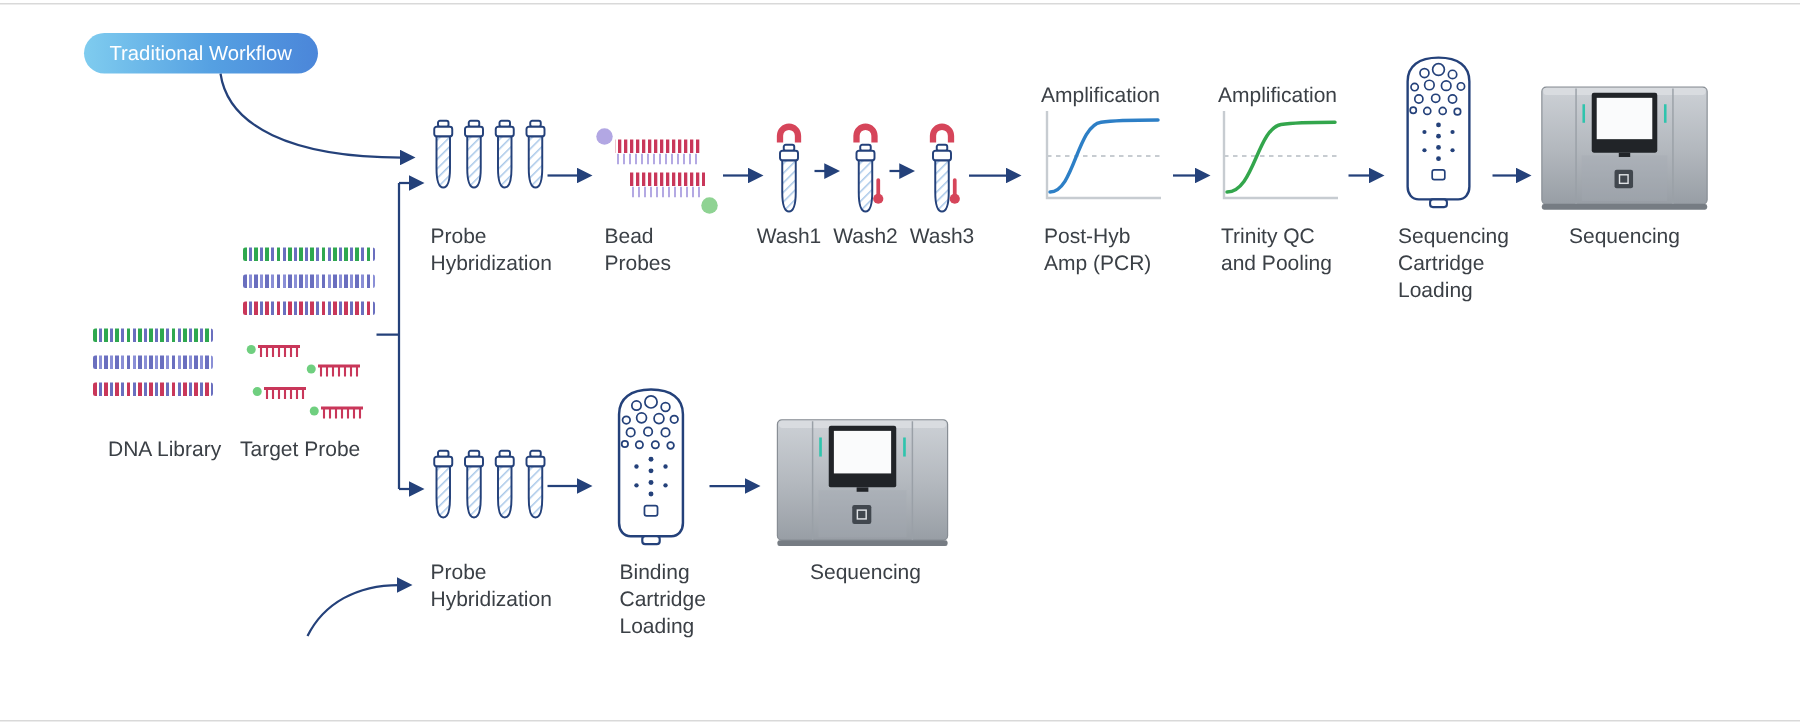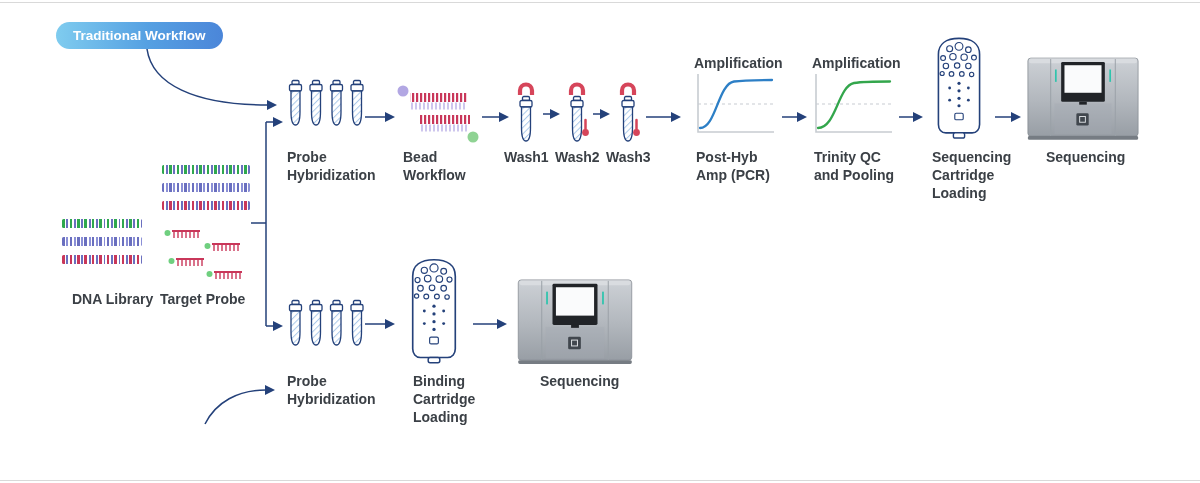--- a/index.html
+++ b/index.html
@@ -1,24 +1,24 @@
 <!DOCTYPE html>
 <html><head>
 <meta charset="utf-8">
 <style>
   html,body{margin:0;padding:0;background:#ffffff;}
   #canvas{position:relative;width:1200px;height:483px;background:#ffffff;
-          font-family:"Liberation Sans",sans-serif;overflow:hidden;font-weight:bold;}
+          font-family:"Liberation Sans",sans-serif;overflow:hidden;}
   .abs{position:absolute;}
   .frame-line{left:0;width:1200px;height:1px;background:#d9d9d9;}
   .badge{height:27px;line-height:27px;padding:0 17px;border-radius:14px;color:#ffffff;
          font-size:13.5px;white-space:nowrap;
          background:linear-gradient(90deg,#7fccef 0%,#55a0e2 55%,#4b86d9 100%);}
   .lbl{font-size:14px;line-height:18px;color:#3b4046;white-space:nowrap;}
-  .center{text-align:left;}
+  .center{text-align:center;}
   .bar{height:9px;border-radius:1.5px;}
   .bar + .bar{margin-top:9px;}
   .w80{width:80px;}
   .w88{width:88px;}
   .bar-green{background:repeating-linear-gradient(90deg,#2fa84f 0 2.5px,#ffffff 2.5px 4px,#6a6fbf 4px 6px,#ffffff 6px 7.5px);}
   .bar-blue{background:repeating-linear-gradient(90deg,#6a6fbf 0 2.5px,#ffffff 2.5px 4px,#8a8fd6 4px 6px,#ffffff 6px 7.5px);}
   .bar-red{background:repeating-linear-gradient(90deg,#c9375a 0 2.5px,#ffffff 2.5px 4px,#6a6fbf 4px 6px,#ffffff 6px 7.5px);}
 </style>
 </head>
 <body>
@@ -228,21 +228,21 @@
       <line x1="50" y1="40.5" x2="50" y2="47.5"></line>
         <line x1="54" y1="40.5" x2="54" y2="47.5"></line>
         <line x1="58" y1="40.5" x2="58" y2="47.5"></line>
       <line x1="62" y1="40.5" x2="62" y2="47.5"></line>
         <line x1="66" y1="40.5" x2="66" y2="47.5"></line>
         <line x1="70" y1="40.5" x2="70" y2="47.5"></line>
     </g>
     <circle cx="77" cy="53" r="5.5" fill="#8fd393"></circle>
   </svg>
   <div class="abs lbl" style="left:403px;top:148px">Bead</div>
-  <div class="abs lbl" style="left:403px;top:166px">Workflow</div>
+  <div class="abs lbl" style="left:403px;top:166px">Probes</div>
 
   <svg class="abs" style="left:510px;top:82px" width="32" height="62" viewBox="0 0 32 62">
     <path d="M10 13 V8.5 A6 6 0 0 1 22 8.5 V13" fill="none" stroke="#d6455a" stroke-width="4.2"></path>
     <use href="#tube" transform="translate(6.5,13)"></use>
   </svg>
   <div class="abs lbl center" style="left:504px;top:148px;width:44px">Wash1</div>
 
   <svg class="abs" style="left:561px;top:82px" width="32" height="62" viewBox="0 0 32 62">
     <path d="M10 13 V8.5 A6 6 0 0 1 22 8.5 V13" fill="none" stroke="#d6455a" stroke-width="4.2"></path>
     <use href="#tube" transform="translate(6.5,13)"></use>

